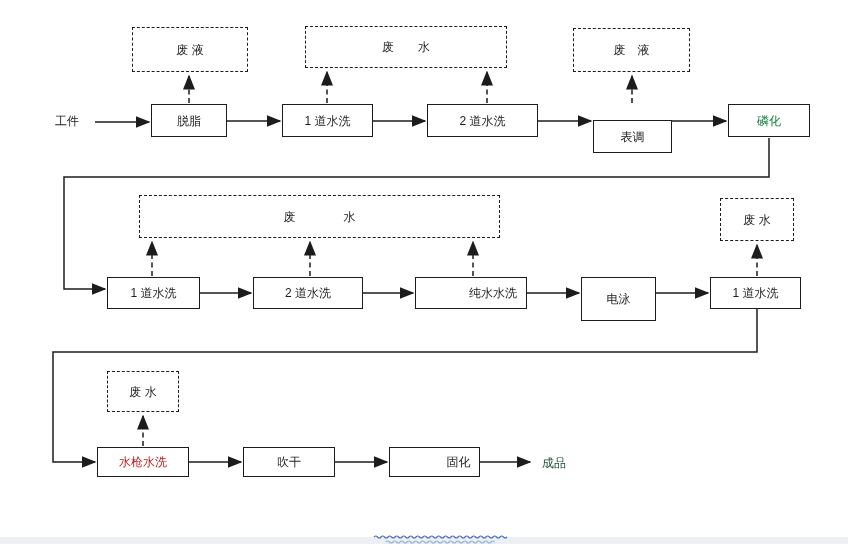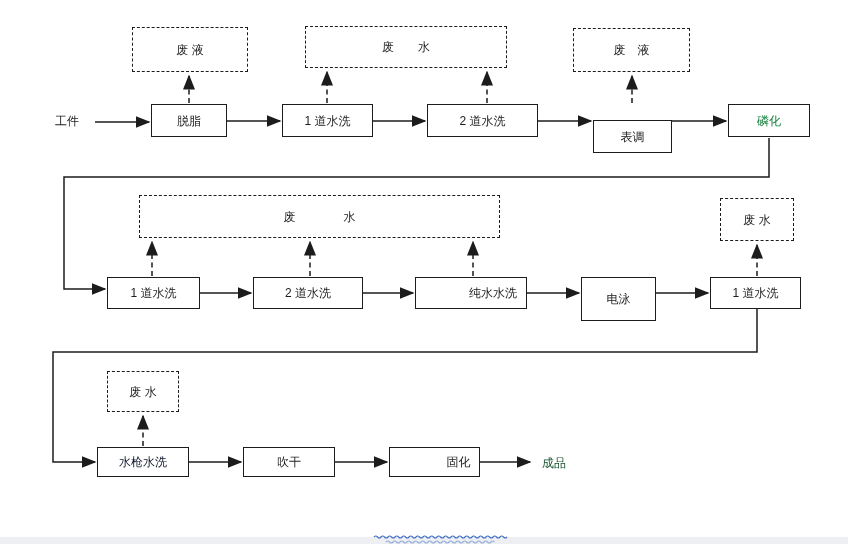--- a/index.html
+++ b/index.html
@@ -40,21 +40,21 @@
       <div class="node waste" style="left: 132px; top: 27px; width: 116px; height: 45px; color: rgb(28, 28, 28);">废 液</div>
       <div class="node waste" style="left: 305px; top: 26px; width: 202px; height: 42px; color: rgb(28, 28, 28);">废　　水</div>
       <div class="node waste" style="left: 573px; top: 28px; width: 117px; height: 44px; color: rgb(28, 28, 28);">废　液</div>
       <div class="node process" style="left: 107px; top: 277px; width: 93px; height: 32px; color: rgb(28, 28, 28);">1 道水洗</div>
       <div class="node process" style="left: 253px; top: 277px; width: 110px; height: 32px; color: rgb(28, 28, 28);">2 道水洗</div>
       <div class="node process" style="left: 415px; top: 277px; width: 112px; height: 32px; color: rgb(28, 28, 28); padding-left: 44px;">纯水水洗</div>
       <div class="node process" style="left: 581px; top: 277px; width: 75px; height: 44px; color: rgb(28, 28, 28);">电泳</div>
       <div class="node process" style="left: 710px; top: 277px; width: 91px; height: 32px; color: rgb(28, 28, 28);">1 道水洗</div>
       <div class="node waste" style="left: 139px; top: 195px; width: 361px; height: 43px; color: rgb(28, 28, 28);">废　　　　水</div>
       <div class="node waste" style="left: 720px; top: 198px; width: 74px; height: 43px; color: rgb(28, 28, 28);">废 水</div>
-      <div class="node process" style="left: 97px; top: 447px; width: 92px; height: 30px; color: #0f172a;">水枪水洗</div>
+      <div class="node process" style="left: 97px; top: 447px; width: 92px; height: 30px; color: #b91c1c;">水枪水洗</div>
       <div class="node process" style="left: 243px; top: 447px; width: 92px; height: 30px; color: rgb(28, 28, 28);">吹干</div>
       <div class="node process" style="left: 389px; top: 447px; width: 91px; height: 30px; color: rgb(28, 28, 28); padding-left: 48px;">固化</div>
       <div class="node waste" style="left: 107px; top: 371px; width: 72px; height: 41px; color: rgb(28, 28, 28);">废 水</div>
       <div class="node text" style="left: 531px; top: 451px; width: 46px; height: 24px; color: #14532d;">成品</div>
     </div>
   <svg id="lines" xmlns="http://www.w3.org/2000/svg" viewBox="0 0 848 544">
     <defs>
       <marker id="arrowhead" viewBox="0 0 10 8" refX="9" refY="4" markerWidth="10" markerHeight="8" orient="auto-start-reverse">
         <path d="M0,0 L10,4 L0,8 Z" fill="#1c1c1c"></path>
       </marker>

